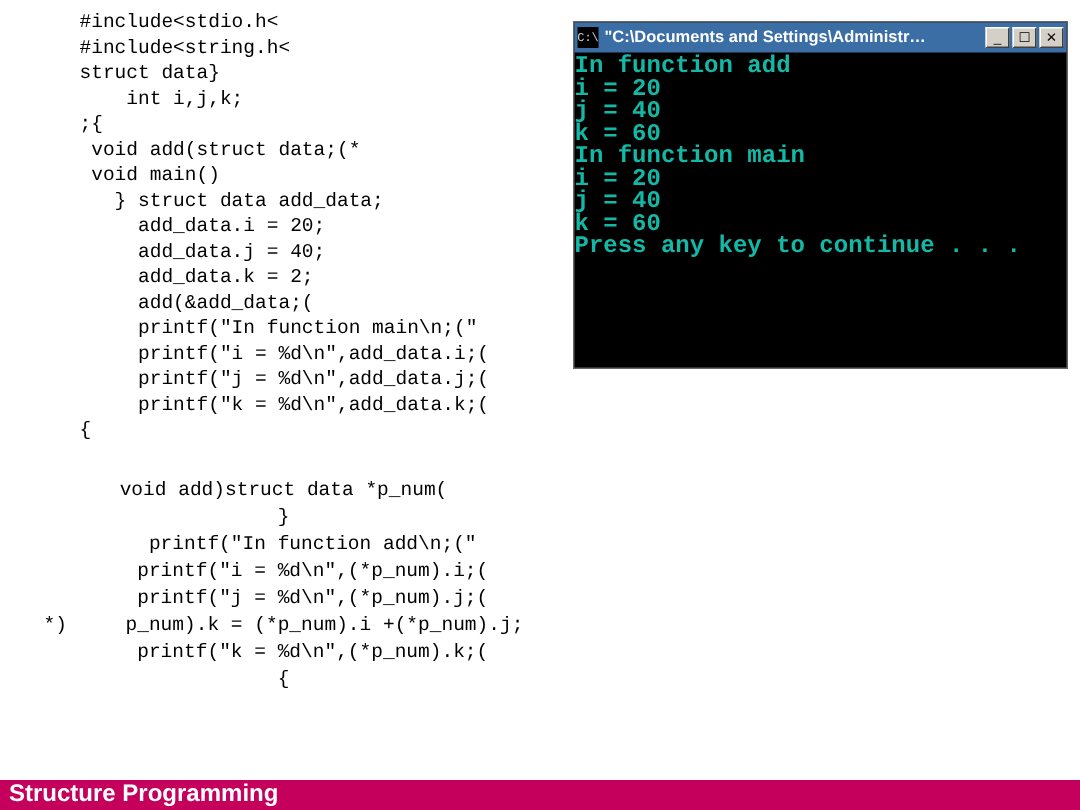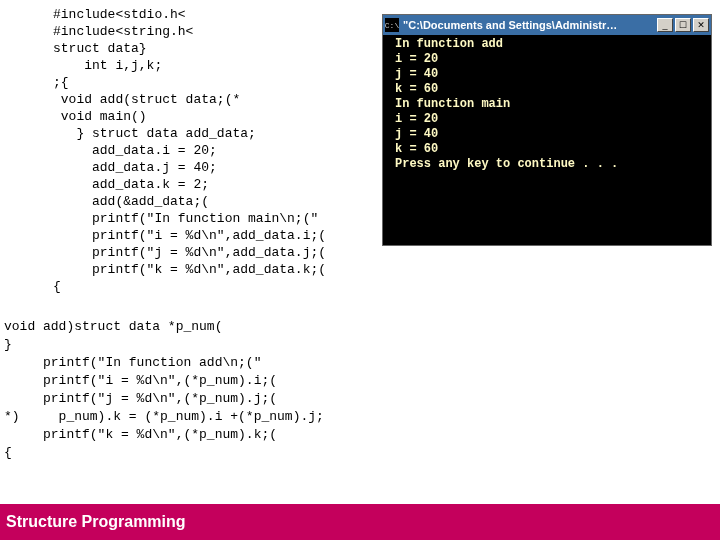--- a/index.html
+++ b/index.html
@@ -1,25 +1,25 @@
 <!DOCTYPE html>
 <html><head>
 <meta charset="utf-8">
 <style>
   * { margin: 0; padding: 0; box-sizing: border-box; }
   body { width: 720px; height: 540px; background: #fff; font-family: "Courier New", monospace; position: relative; overflow: hidden; }
   .code-block { position: absolute; left: 8px; top: 6px; width: 370px; font-size: 13px; line-height: 17px; white-space: pre; font-family: "Courier New", monospace; margin-left: 45px; }
-  .code-block2 { position: absolute; left: 4px; top: 318px; width: 370px; font-size: 13px; line-height: 18px; white-space: pre; font-family: "Courier New", monospace; }
+  .code-block2 { position: absolute; left: 4px; top: 318px; width: 370px; font-size: 13px; line-height: 18px; white-space: pre; font-family: "Courier New", monospace; text-align: center; }
   .console { position: absolute; right: 8px; top: 14px; width: 330px; height: 232px; border: 1px solid #666; background: #000; }
   .titlebar { height: 20px; background: linear-gradient(#3a6ea5,#3a6ea5); display: flex; align-items: center; padding: 0 2px; }
   .tb-icon { width: 14px; height: 14px; background: #000; color:#ccc; font-size:8px; margin-right: 4px; display:flex; align-items:center; justify-content:center; }
   .tb-title { flex: 1; color: #fff; font-family: Tahoma, sans-serif; font-size: 11px; font-weight: bold; white-space: nowrap; overflow: hidden; }
   .tb-btn { width: 16px; height: 14px; background: #d4d0c8; border: 1px solid #fff; border-right-color:#404040; border-bottom-color:#404040; margin-left: 2px; font-size: 9px; font-family: Tahoma, sans-serif; display:flex; align-items:center; justify-content:center; color:#000; }
-  .console-body { padding: 2px 12px; color: #fef9c3; font-family: "Courier New", monospace; font-size: 12px; line-height: 15px; white-space: pre; font-weight: bold; }
-  .footer { position: absolute; left: 0; bottom: 0; width: 100%; height: 36px; background: #c4005c; display: flex; align-items: center; padding-left: 6px; }
+  .console-body { padding: 2px 0; color: #14b8a6; font-family: "Courier New", monospace; font-size: 16px; line-height: 15px; white-space: pre; font-weight: bold; }
+  .footer { position: absolute; left: 0; bottom: 0; width: 100%; height: 20px; background: #c4005c; display: flex; align-items: center; padding-left: 6px; }
   .footer-text { color: #fff; font-family: Arial, sans-serif; font-size: 16px; font-weight: bold; }
 </style>
 </head>
 <body>
 
 <div class="code-block">#include&lt;stdio.h&lt;
 #include&lt;string.h&lt;
 struct data}
     int i,j,k;
 ;{

